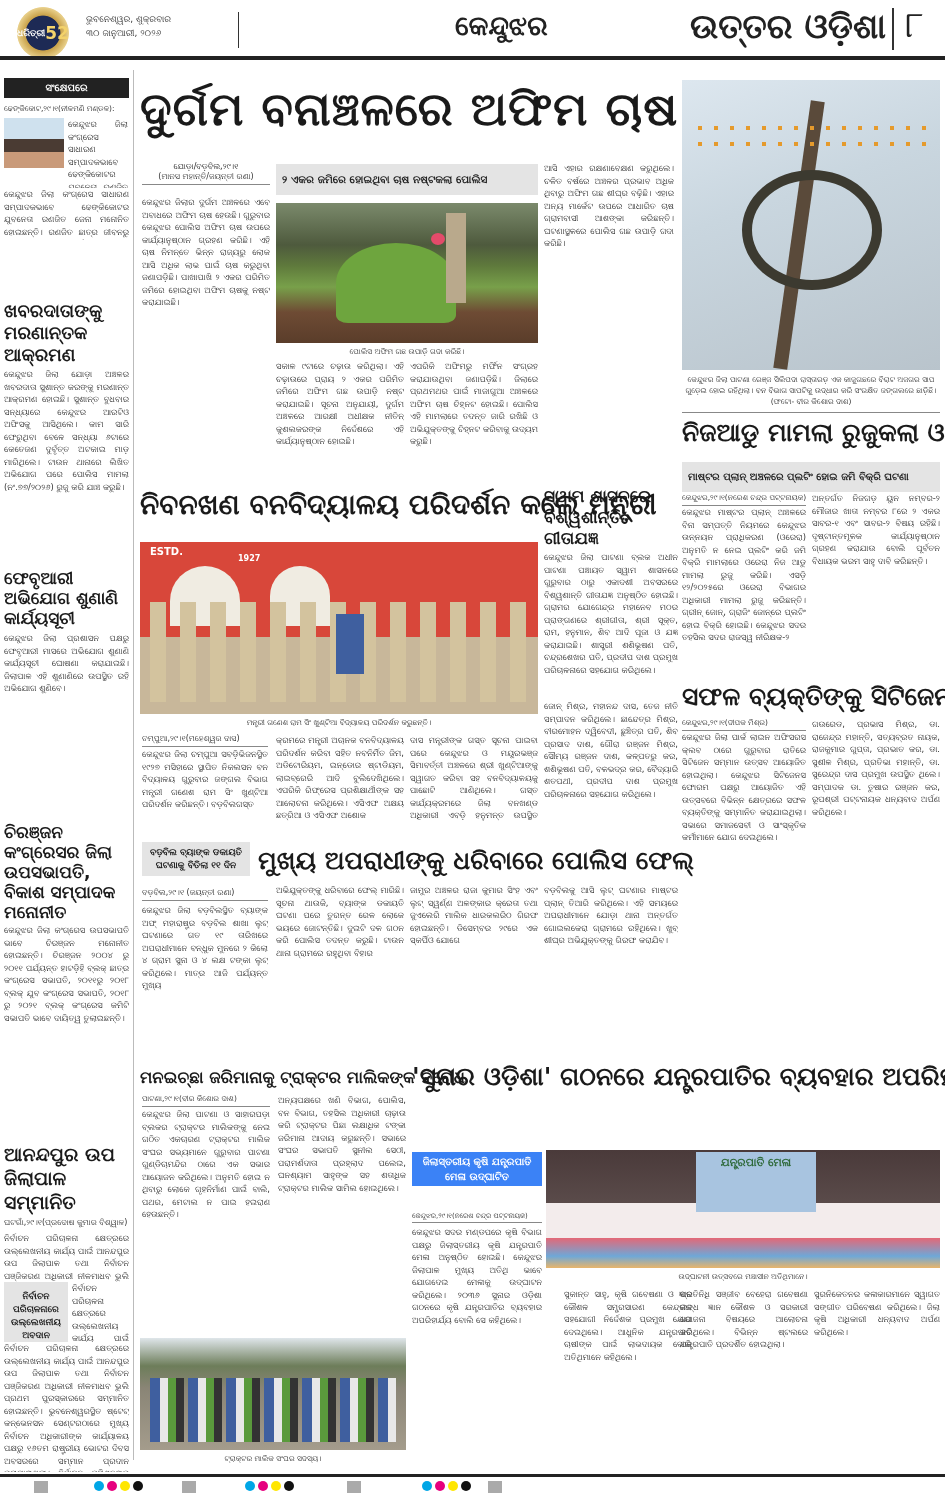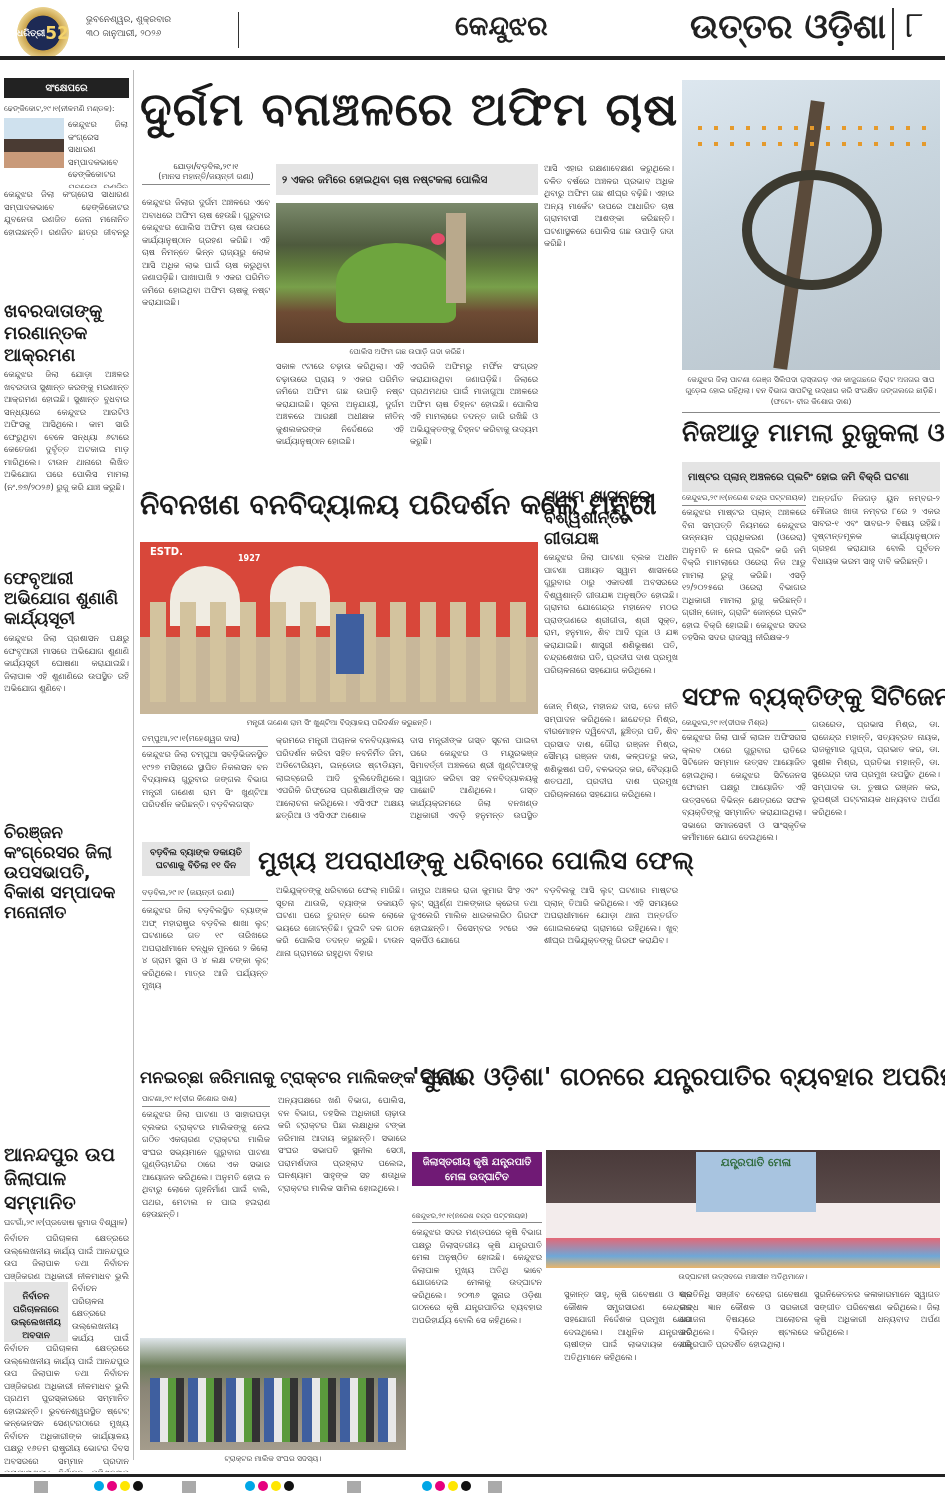--- a/index.html
+++ b/index.html
@@ -16,21 +16,21 @@
 .pageno{left:905px;top:4px;font-size:36px;color:#222}
 .hrule{left:0;top:56px;width:945px;height:4px;background:#222}
 .tag{left:4px;top:78px;width:125px;height:20px;background:#222;color:#fff;font-weight:bold;font-size:10px;text-align:center;line-height:20px}
 .bighead{font-weight:bold;color:#1a1a1a;white-space:nowrap}
 .sub{font-size:11px;font-weight:bold;color:#222;background:#e4e4e4;padding:9px 6px;white-space:nowrap}
 .dl{font-size:8px;color:#333;border-bottom:1px solid #888;padding-bottom:2px;white-space:nowrap}
 .txt{font-size:8.4px;line-height:12.5px;color:#333;text-align:justify;overflow:hidden}
 .photo{overflow:hidden}
 .cap{font-size:7.5px;color:#333;text-align:center}
 .side-h{font-size:17px;font-weight:bold;line-height:20px;color:#1a1a1a}
-.boxdark{background:#701a75;color:#fff;font-weight:bold;text-align:center}
+.boxdark{background:#3b82f6;color:#fff;font-weight:bold;text-align:center}
 .cmyk{display:flex;gap:3px}
 .dot{width:10px;height:10px;border-radius:50%}
 .grey{width:14px;height:12px;background:#aaa}
 </style>
 </head>
 <body>
 
 <div class="abs masthead">
   <div class="abs logo">
     <span class="l1">ଧରିତ୍ରୀ</span>
@@ -64,20 +64,21 @@
   <div class="txt" style="height:218px;margin-top:2px">କେନ୍ଦୁଝର ଜିଲା ଯୋଡ଼ା ଅଞ୍ଚଳର ଖବରଦାତା ସୁଶାନ୍ତ କରଙ୍କୁ ମରଣାନ୍ତ ଆକ୍ରମଣ ହୋଇଛି। ସୁଶାନ୍ତ ବୁଧବାର ସନ୍ଧ୍ୟାରେ କେନ୍ଦୁଝର ଆରଟିଓ ଅଫିସକୁ ଆସିଥିଲେ। କାମ ସାରି ଫେରୁଥିବା ବେଳେ ସନ୍ଧ୍ୟା ୬ଟାରେ କେତେଜଣ ଦୁର୍ବୃତ୍ତ ଅଟକାଇ ମାଡ଼ ମାରିଥିଲେ। ଟାଉନ ଥାନାରେ ଲିଖିତ ଅଭିଯୋଗ ପରେ ପୋଲିସ ମାମଲା (ନଂ.୭୭/୨୦୨୬) ରୁଜୁ କରି ଯାଞ୍ଚ କରୁଛି।</div>
 </div>
 
 <div class="abs" style="left:4px;top:568px;width:125px">
   <div class="side-h">ଫେବୃଆରୀ ଅଭିଯୋଗ ଶୁଣାଣି କାର୍ଯ୍ୟସୂଚୀ</div>
   <div class="txt" style="height:210px;margin-top:4px">କେନ୍ଦୁଝର ଜିଲା ପ୍ରଶାସନ ପକ୍ଷରୁ ଫେବୃଆରୀ ମାସରେ ଅଭିଯୋଗ ଶୁଣାଣି କାର୍ଯ୍ୟସୂଚୀ ଘୋଷଣା କରାଯାଇଛି। ଜିଲାପାଳ ଏହି ଶୁଣାଣିରେ ଉପସ୍ଥିତ ରହି ଅଭିଯୋଗ ଶୁଣିବେ।</div>
 </div>
 
 <div class="abs" style="left:4px;top:822px;width:125px">
   <div class="side-h">ଚିରଞ୍ଜନ କଂଗ୍ରେସର ଜିଲା ଉପସଭାପତି, ବିକାଶ ସମ୍ପାଦକ ମନୋନୀତ</div>
+  <div class="txt" style="height:190px;margin-top:2px">କେନ୍ଦୁଝର ଜିଲା କଂଗ୍ରେସ ଉପସଭାପତି ଭାବେ ଚିରଞ୍ଜନ ମନୋନୀତ ହୋଇଛନ୍ତି। ଚିରଞ୍ଜନ ୨୦୦୪ ରୁ ୨୦୧୧ ପର୍ଯ୍ୟନ୍ତ ହାଟଡ଼ିହି ବ୍ଲକ୍ ଛାତ୍ର କଂଗ୍ରେସ ସଭାପତି, ୨୦୧୧ରୁ ୨୦୧୮ ବ୍ଲକ୍ ଯୁବ କଂଗ୍ରେସ ସଭାପତି, ୨୦୧୮ ରୁ ୨୦୨୧ ବ୍ଲକ୍ କଂଗ୍ରେସ କମିଟି ସଭାପତି ଭାବେ ଦାୟିତ୍ୱ ତୁଲାଇଛନ୍ତି।</div>
 </div>
 
 <div class="abs" style="left:4px;top:1142px;width:125px">
   <div class="side-h" style="font-size:19px;line-height:24px">ଆନନ୍ଦପୁର ଉପ ଜିଲାପାଳ ସମ୍ମାନିତ</div>
   <div class="dl" style="border:none;margin-top:4px">ଘଟଗାଁ,୨୯।୧(ପ୍ରଦୋଷ କୁମାର ବିଶ୍ୱାଳ)</div>
   <div class="txt" style="height:50px;margin-top:2px">ନିର୍ବାଚନ ପରିଚାଳନା କ୍ଷେତ୍ରରେ ଉଲ୍ଲେଖନୀୟ କାର୍ଯ୍ୟ ପାଇଁ ଆନନ୍ଦପୁର ଉପ ଜିଲାପାଳ ତଥା ନିର୍ବାଚନ ପଞ୍ଜିକରଣ ଅଧିକାରୀ ନୀଳମାଧବ ଭୁଲି ପ୍ରଥମ ପୁରସ୍କାରରେ ସମ୍ମାନିତ ହୋଇଛନ୍ତି। ଭୁବନେଶ୍ୱରସ୍ଥିତ ଷ୍ଟେଟ୍ କନ୍ଭେନସନ ସେଣ୍ଟରଠାରେ ମୁଖ୍ୟ ନିର୍ବାଚନ ଅଧିକାରୀଙ୍କ କାର୍ଯ୍ୟାଳୟ ପକ୍ଷରୁ ୧୬ତମ ରାଷ୍ଟ୍ରୀୟ ଭୋଟର ଦିବସ ଅବସରରେ ସମ୍ମାନ ପ୍ରଦାନ କରାଯାଇଥିଲା। ନିର୍ବାଚନ କମିଶନଙ୍କ ନିର୍ଦ୍ଦେଶକ୍ରମେ 'ମାପିଂ' ଏବଂ 'ଏସ୍ଆଇଆର' ନିଷ୍ଠାର ସହ କାର୍ଯ୍ୟ କରିଥିବାରୁ ଏହି ସମ୍ମାନ ପ୍ରଦାନ କରାଯାଇଛି।</div>
   <div style="display:flex;gap:4px">
     <div style="width:64px;height:60px;background:#e4e4e4;font-size:9px;font-weight:bold;text-align:center;padding-top:8px;line-height:13px">
       <div>ନିର୍ବାଚନ</div>
       <div>ପରିଚାଳନାରେ</div>

